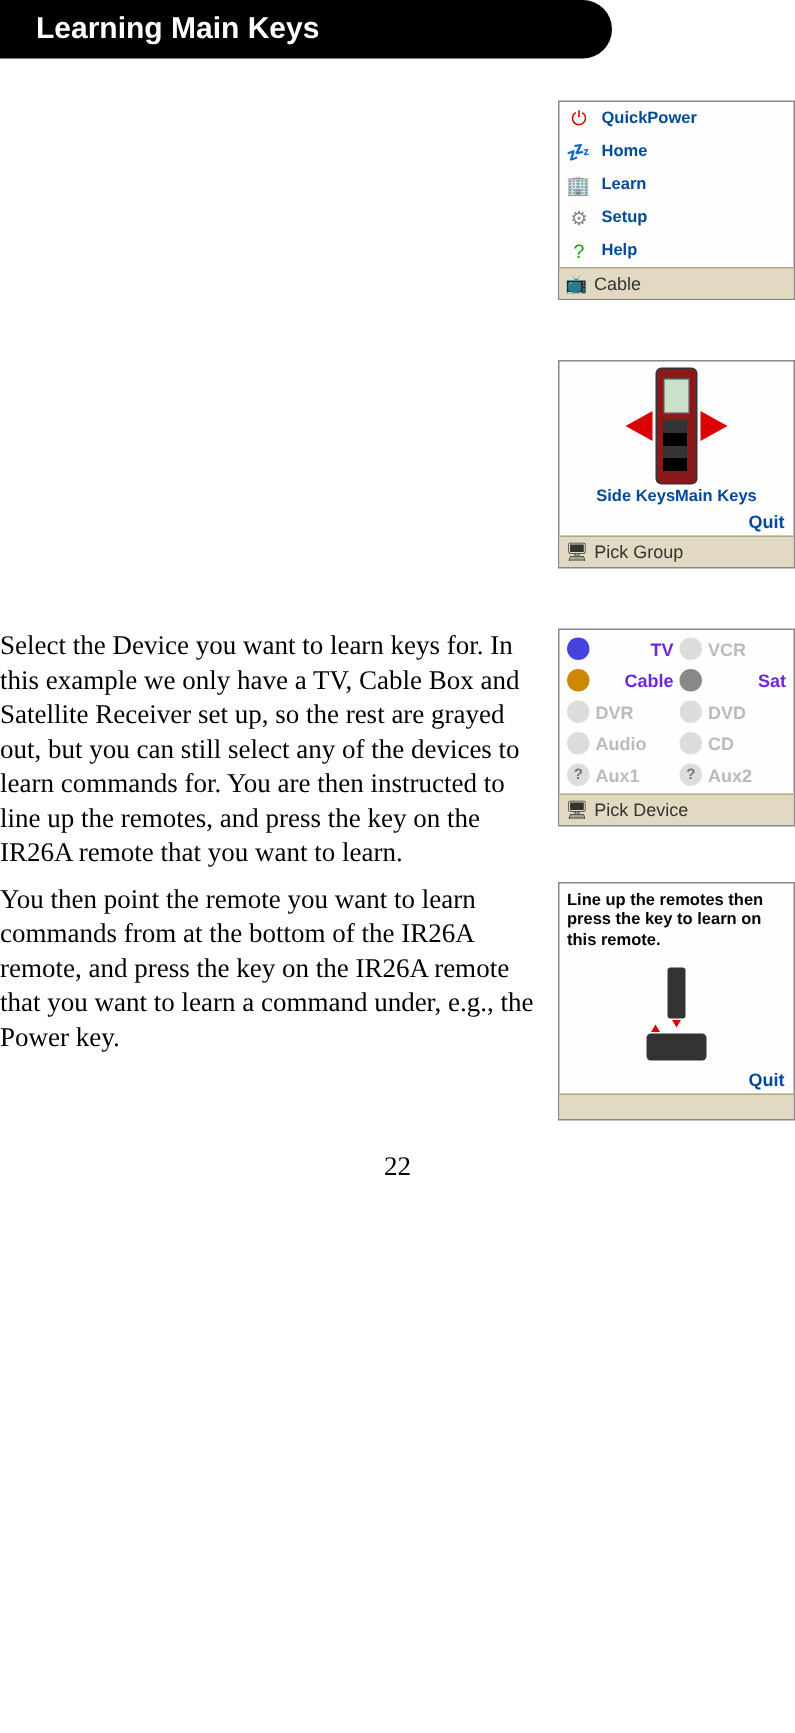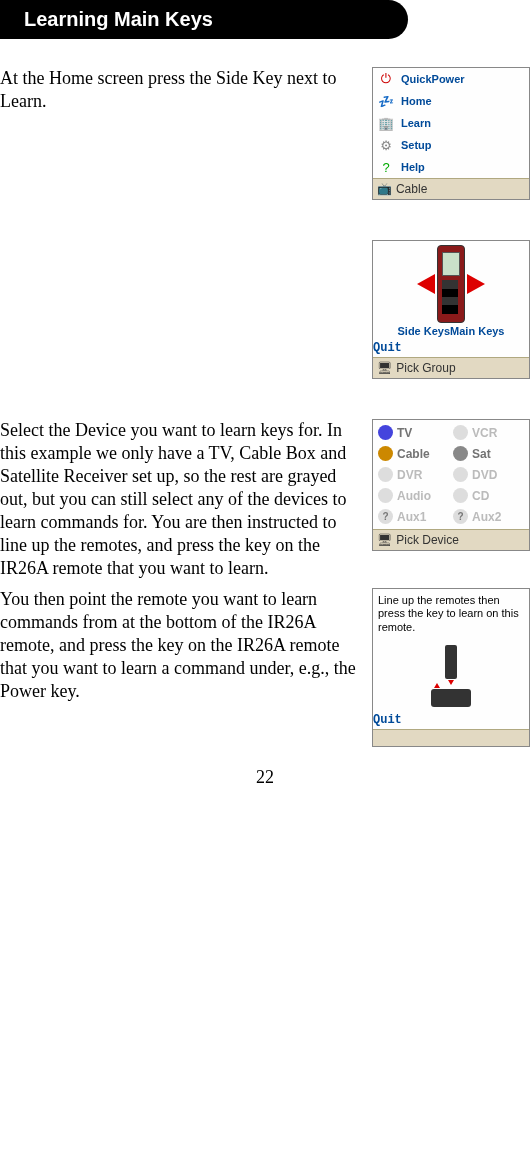--- a/index.html
+++ b/index.html
@@ -125,25 +125,25 @@
   }
   .side-labels {
     display: flex;
     justify-content: center;
     padding: 0 6px 2px 6px;
     font-size: 11px;
     font-weight: bold;
     color: #004a99;
   }
   .quit-row {
+    text-align: right;
     padding: 2px 6px 2px 0;
     color: #004a99;
     font-weight: bold;
     font-size: 12px;
-    font-family: Liberation Mono, monospace;
   }
   .device-grid {
     display: grid;
     grid-template-columns: 1fr 1fr;
     padding: 2px 3px;
   }
   .device-cell {
     display: flex;
     align-items: center;
     padding: 3px 2px;
@@ -154,25 +154,25 @@
     width: 15px;
     height: 15px;
     margin-right: 4px;
     border-radius: 50%;
     display: flex;
     align-items: center;
     justify-content: center;
     font-size: 10px;
     color: white;
   }
-  .device-cell.active { color: #737373; }
+  .device-cell.active { color: #6d28d9; justify-content: space-between; }
   .device-cell.inactive { color: #bbb; }
   .lineup-text {
     padding: 5px;
-    font-weight: normal;
+    font-weight: bold;
     font-size: 11px;
     line-height: 1.2;
   }
   .remote-lineup {
     display: flex;
     justify-content: center;
     padding: 6px 0 4px 0;
     gap: 4px;
   }
   .small-remote {
@@ -205,21 +205,20 @@
     font-size: 18px;
     padding: 10px 0;
   }
 </style>
 </head>
 <body>
 
 <div class="header">Learning Main Keys</div>
 
 <div class="section">
-  <div class="text">At the Home screen press the Side Key next to Learn.</div>
   <div class="screen">
     <div class="screen-box">
       <div id="menu-list">
           <div class="menu-item">
             <span class="icon" style="color: rgb(204, 0, 0);">⏻</span>
             <span class="label">QuickPower</span>
           </div>
           <div class="menu-item">
             <span class="icon" style="color: rgb(34, 170, 102);">💤</span>
             <span class="label">Home</span>

